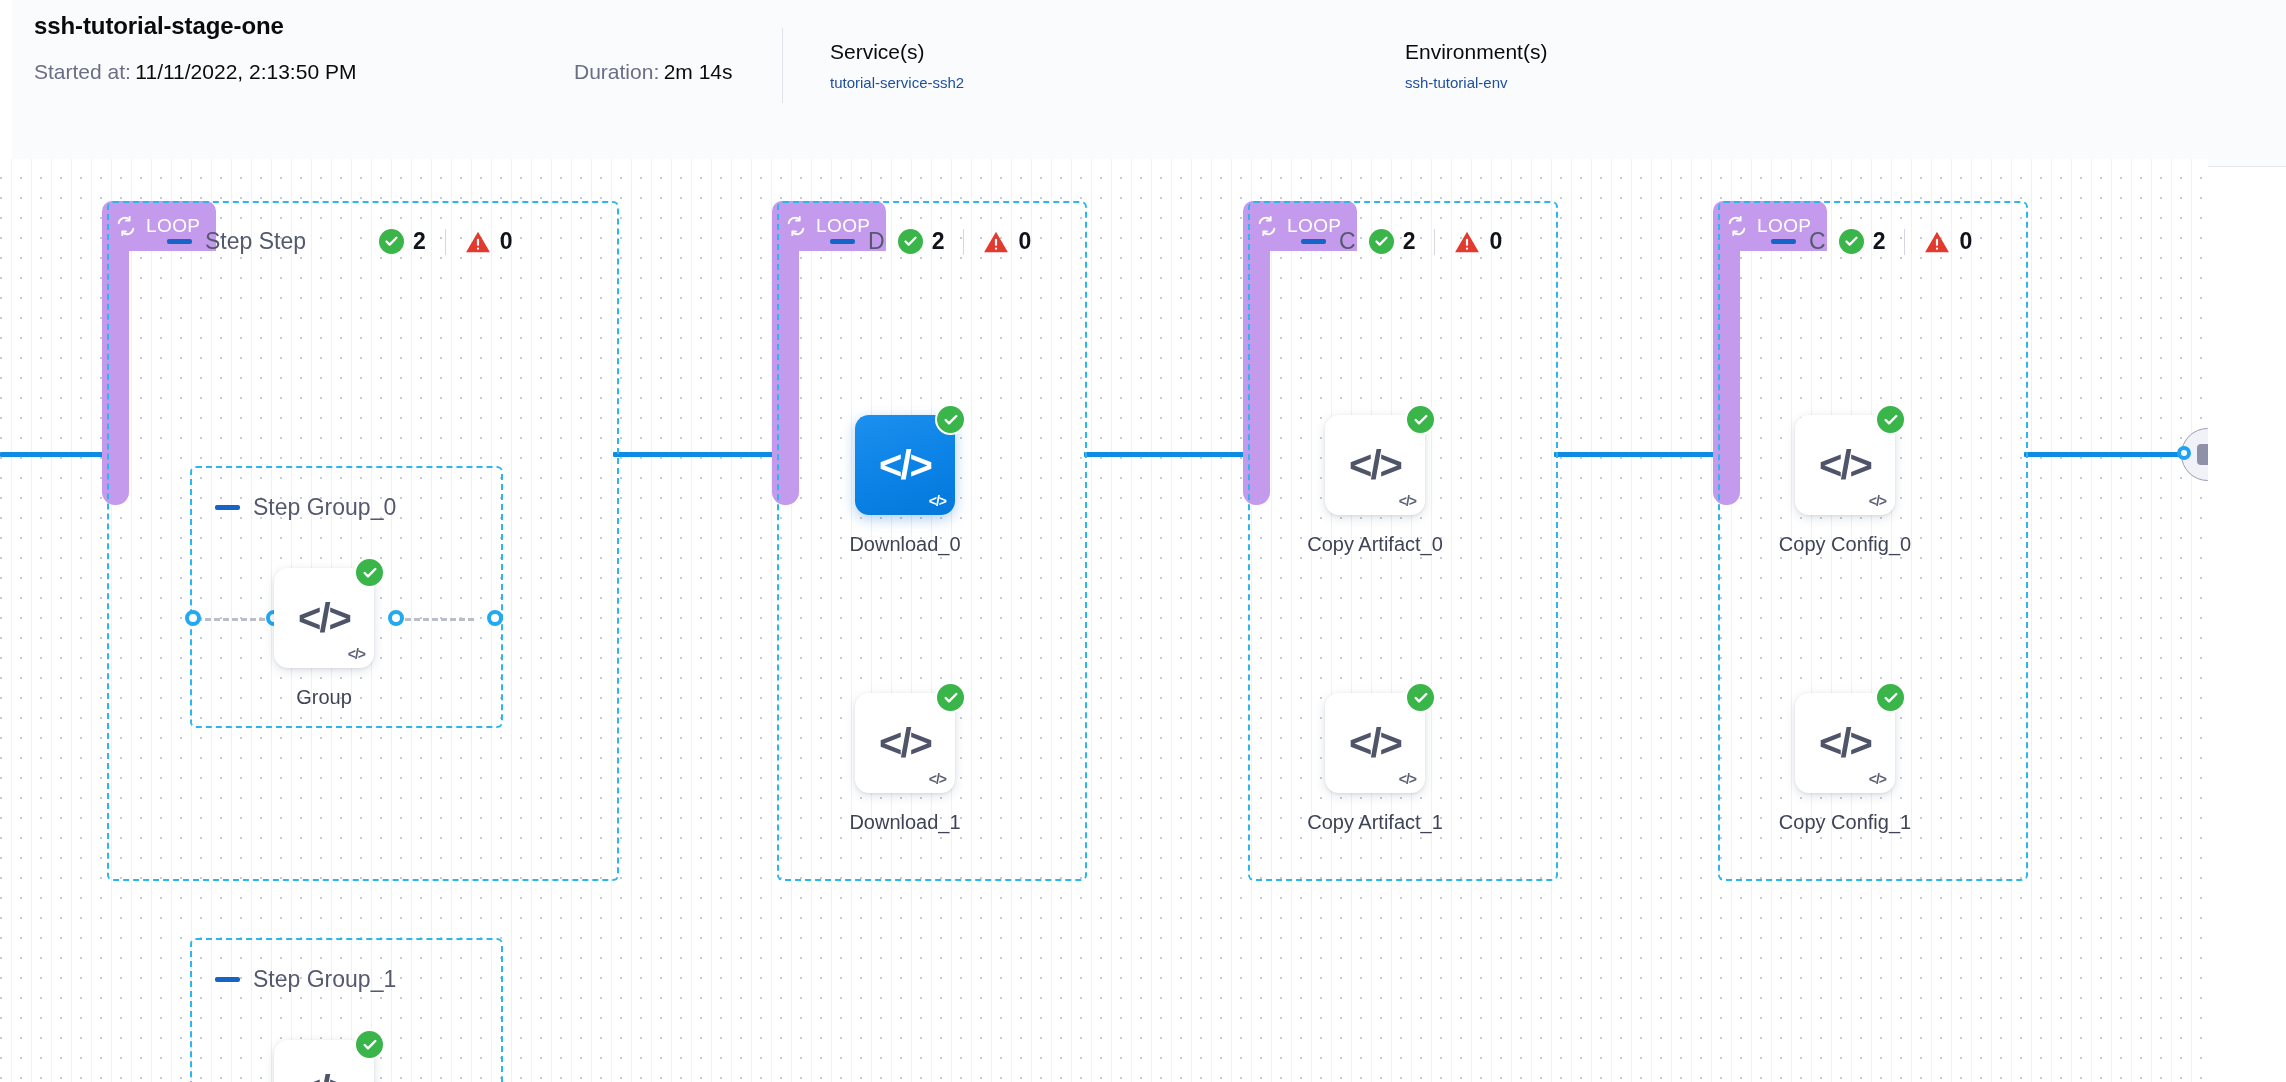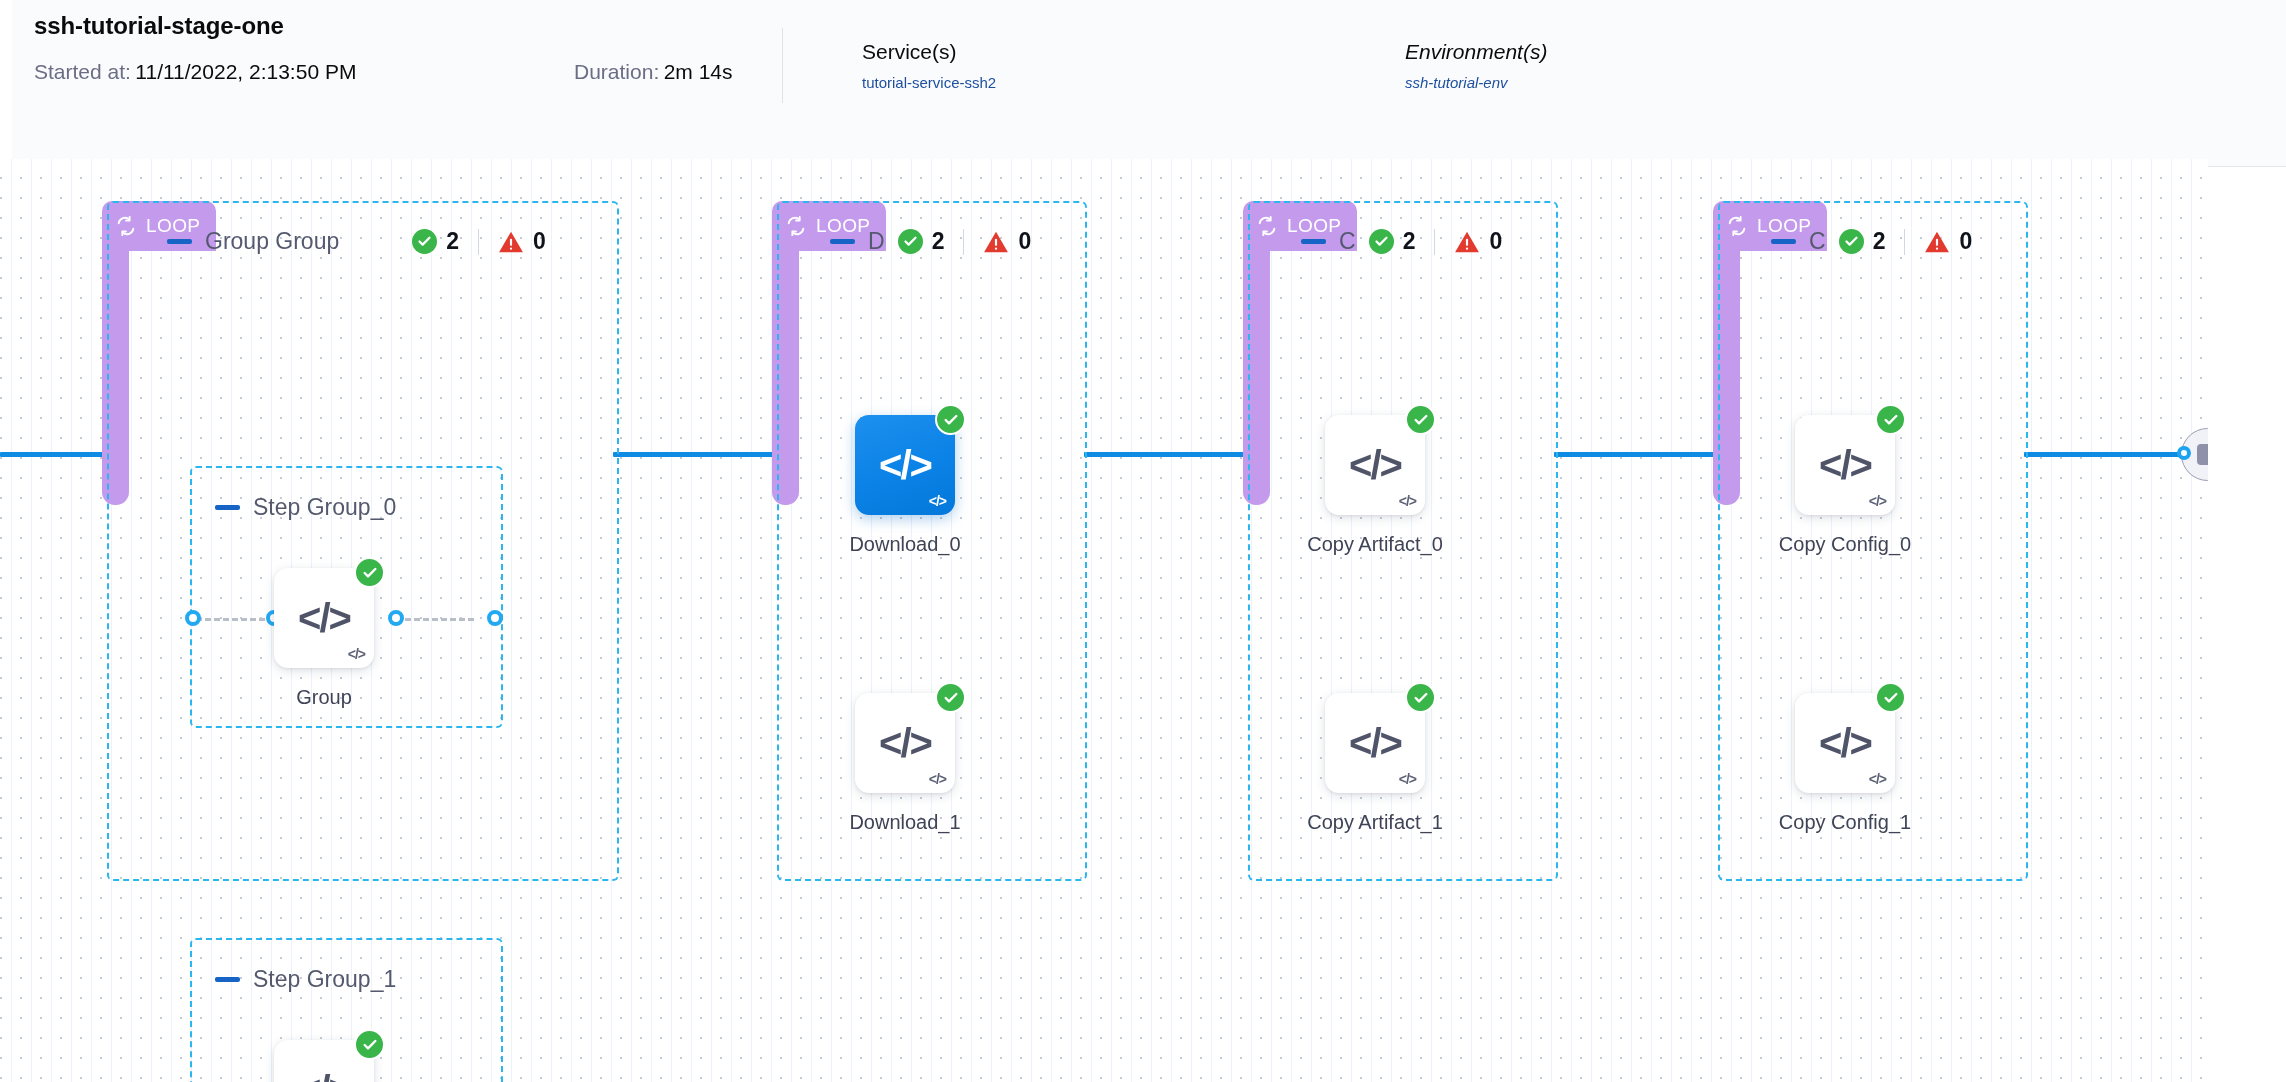--- a/index.html
+++ b/index.html
@@ -25,22 +25,22 @@
   .meta-label { color:#6b6d85; font-size:21px; }
   .meta-value { color:#0b0b0d; font-size:21px; }
 
   .hdr-started { position:absolute; left:22px; top:60px; white-space:nowrap; }
   .hdr-duration { position:absolute; left:546px; top:60px; white-space:nowrap;margin-left:16px; }
   .hdr-divider {
     position:absolute; left:770px; top:28px;
     width:1px; height:75px; background:#dfe2ea;
   }
   .hdr-col { position:absolute; top:40px; }
-  .hdr-col.services { left:818px;margin-left:32px; }
-  .hdr-col.environments { left:1393px;font-style:italic; }
+  .hdr-col.services { left:818px; }
+  .hdr-col.environments { left:1393px; }
   .col-label {
     font-size:21px; color:#0b0b0d; font-weight:400;
     margin-bottom: 10px; white-space:nowrap;
   }
   .col-value {
     font-size:15px; color:#1d4f9e; white-space:nowrap; cursor:pointer;
   }
 
   
   .canvas {
@@ -211,21 +211,21 @@
       </svg>
       <span>LOOP</span>
     </div>
     <div class="loop-bar" style="height:254px;"></div>
   </div>
 
   <div class="group-box" style="left:107px; top:42px; width:512px; height:680px;"></div>
 
   <div class="group-head" style="left:167px; top:69px;">
     <div class="collapse-dash"></div>
-    <span class="group-name">Group Group</span>
+    <span class="group-name">Step Step</span>
     <div class="cnt" style="margin-left:60px;">
       <span class="ico-ok">
         <svg width="15" height="15" viewBox="0 0 24 24" fill="none" stroke="#fff" stroke-width="3.6" stroke-linecap="round" stroke-linejoin="round">
             <polyline points="20 6 9 17 4 12"></polyline>
           </svg>
       </span>
       <span class="cnt-num">2</span>
     </div>
     <div class="cnt-sep"></div>
     <div class="cnt">

